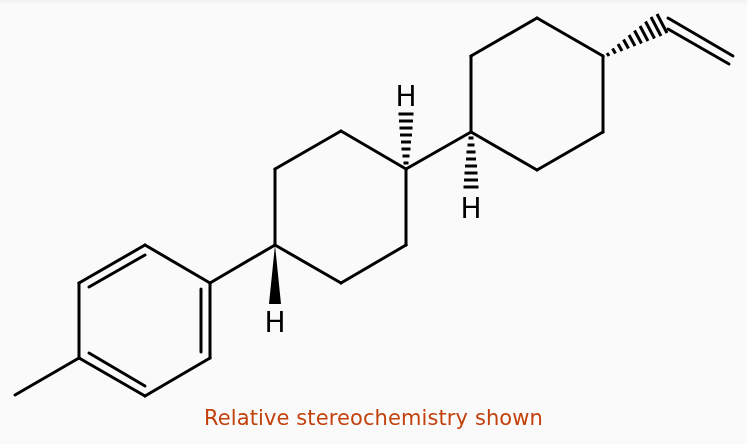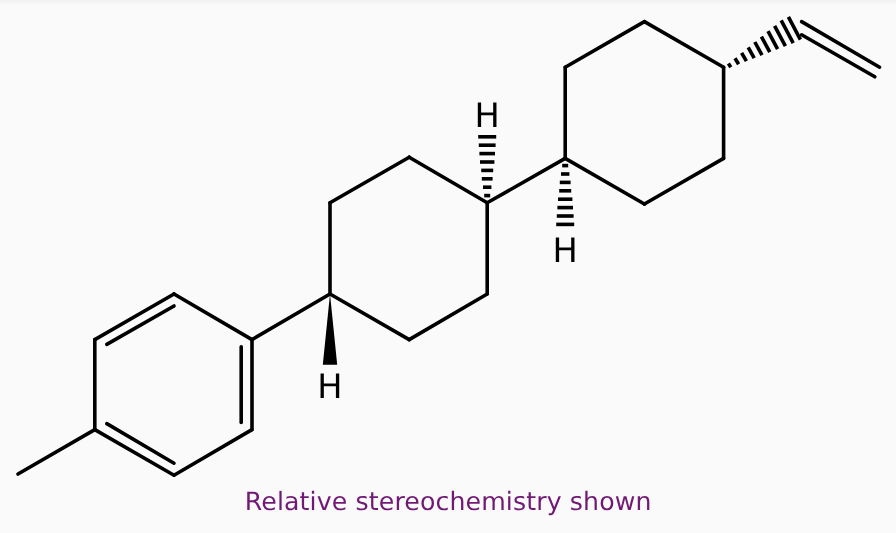--- a/index.html
+++ b/index.html
@@ -42,21 +42,21 @@
       text-anchor: middle;
     }
     .caption {
       position: absolute;
       left: 0;
       width: 747px;
       top: 406px;
       text-align: center;
       font-family: "DejaVu Sans", sans-serif;
       font-size: 21px;
-      color: #701a75;
+      color: #c2410c;
       letter-spacing: 0.1px;
     }
   </style>
 </head>
 <body>
 
 <div class="frame">
   <svg class="structure" viewBox="0 0 747 444" xmlns="http://www.w3.org/2000/svg">
 
     <g>

